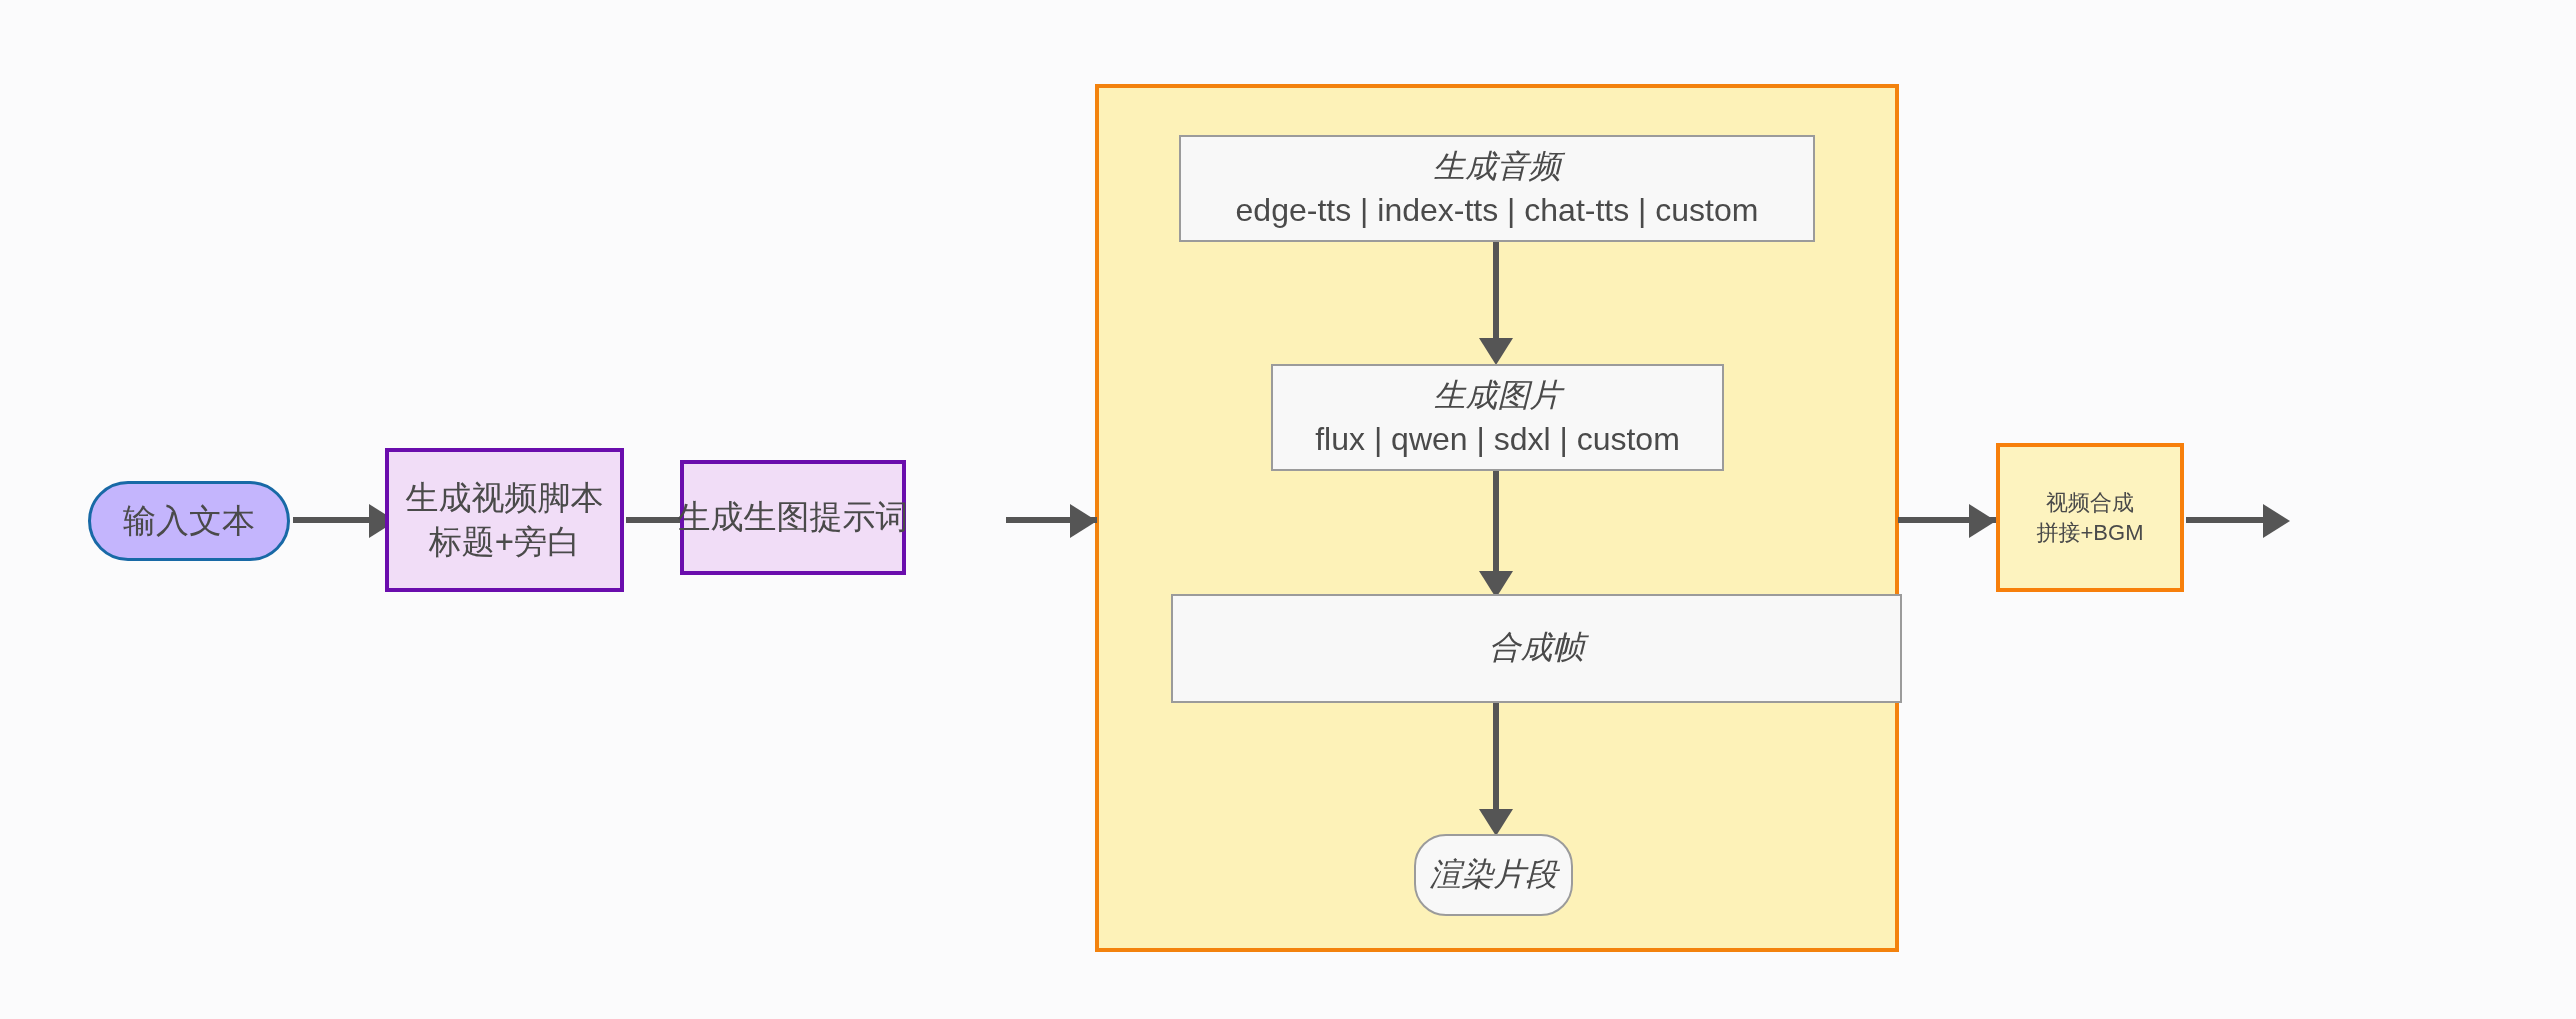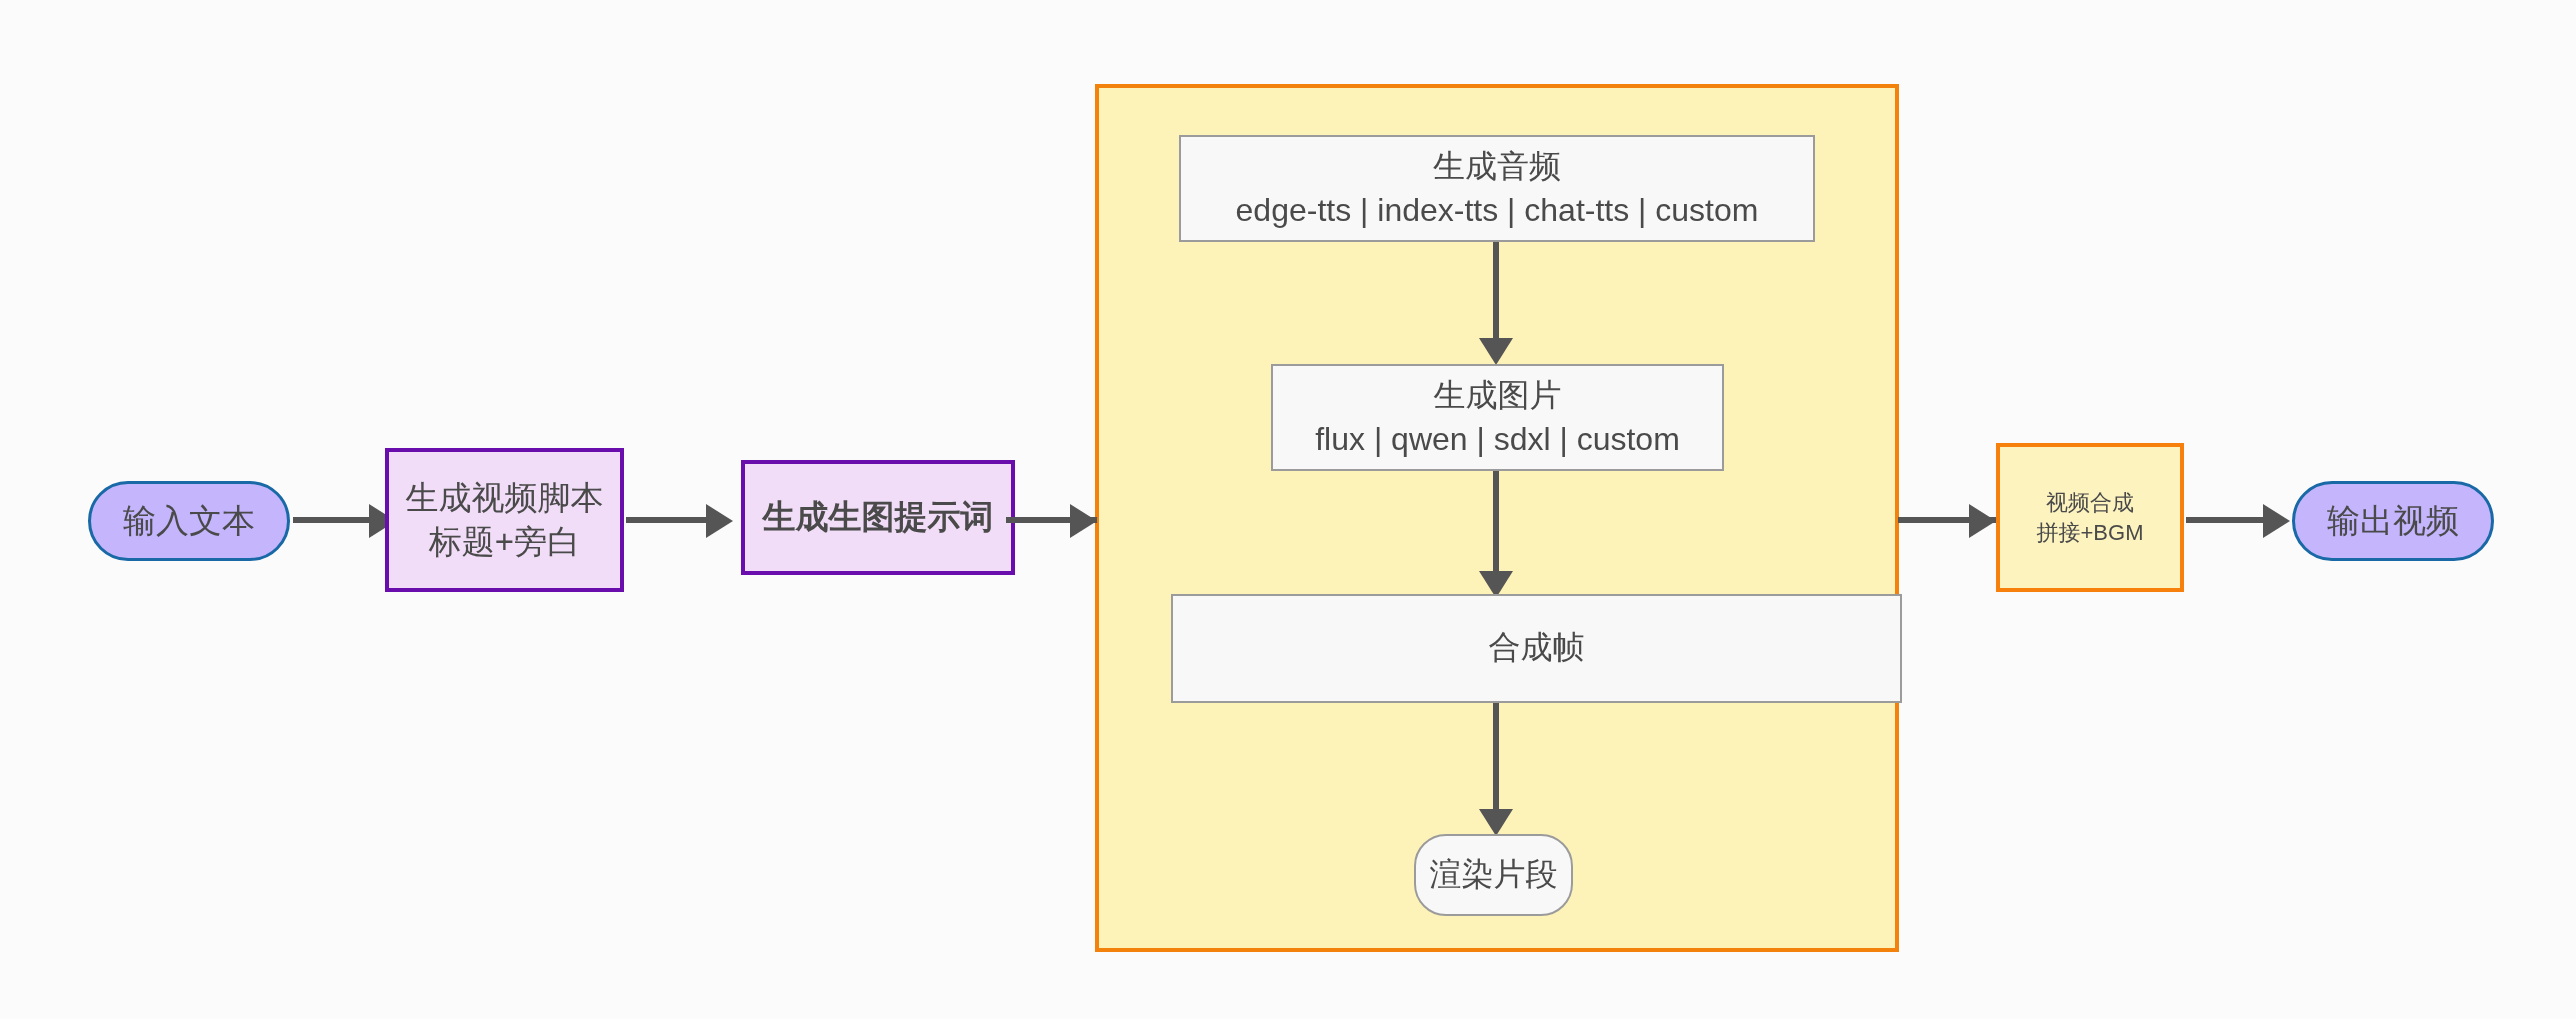--- a/index.html
+++ b/index.html
@@ -65,21 +65,21 @@
     background: #fdf2b8;
     border: 4.5px solid #f3820d;
   }
 
   
   .plain {
     background: #f8f8f8;
     border: 2.7px solid #9b9b9b;
     font-size: 32px;
   }
-  .plain .line1 { margin-bottom: 1.8px; }
+  .plain .line1 { margin-bottom: 1.8px; font-style: italic; }
 
   
   .h-edge {
     position: absolute;
     height: 6.4px;
     background: #555555;
   }
   .v-edge {
     position: absolute;
     width: 6.4px;
@@ -117,21 +117,21 @@
   <div class="arrow-right" style="left:369px; top:504px;"></div>
 
   <div class="node purple" style="left:385px; top:448px; width:239px; height:144px;">
     <span class="line1">生成视频脚本</span>
     <span class="line2">标题+旁白</span>
   </div>
 
   <div class="h-edge" style="left:626px; top:517px; width:82px;"></div>
   <div class="arrow-right" style="left:706px; top:504px;"></div>
 
-  <div class="node purple" style="left:741px; top:460px; width:274px; height:115px;font-weight:bold;">
+  <div class="node purple" style="left:680px; top:460px; width:226px; height:115px;">
     <span class="line1">生成生图提示词</span>
   </div>
 
   <div class="h-edge" style="left:1006px; top:517px; width:91px;"></div>
   <div class="arrow-right" style="left:1070px; top:504px;"></div>
 
   <div class="node plain" style="left:1179px; top:135px; width:636px; height:107px;">
     <span class="line1">生成音频</span>
     <span class="line2">edge-tts | index-tts | chat-tts | custom</span>
   </div>
@@ -162,18 +162,15 @@
   <div class="arrow-right" style="left:1969px; top:504px;"></div>
 
   <div class="node orange-node" style="left:1996px; top:443px; width:188px; height:149px;">
     <span class="line1">视频合成</span>
     <span class="line2">拼接+BGM</span>
   </div>
 
   <div class="h-edge" style="left:2186px; top:517px; width:95px;"></div>
   <div class="arrow-right" style="left:2263px; top:504px;"></div>
 
-  <div class="node stadium" style="left:2292px; top:481px; width:202px; height:80px;">
-    <span class="line1">输出视频</span>
-  </div>
 
 </div>
 
 
 </body></html>

